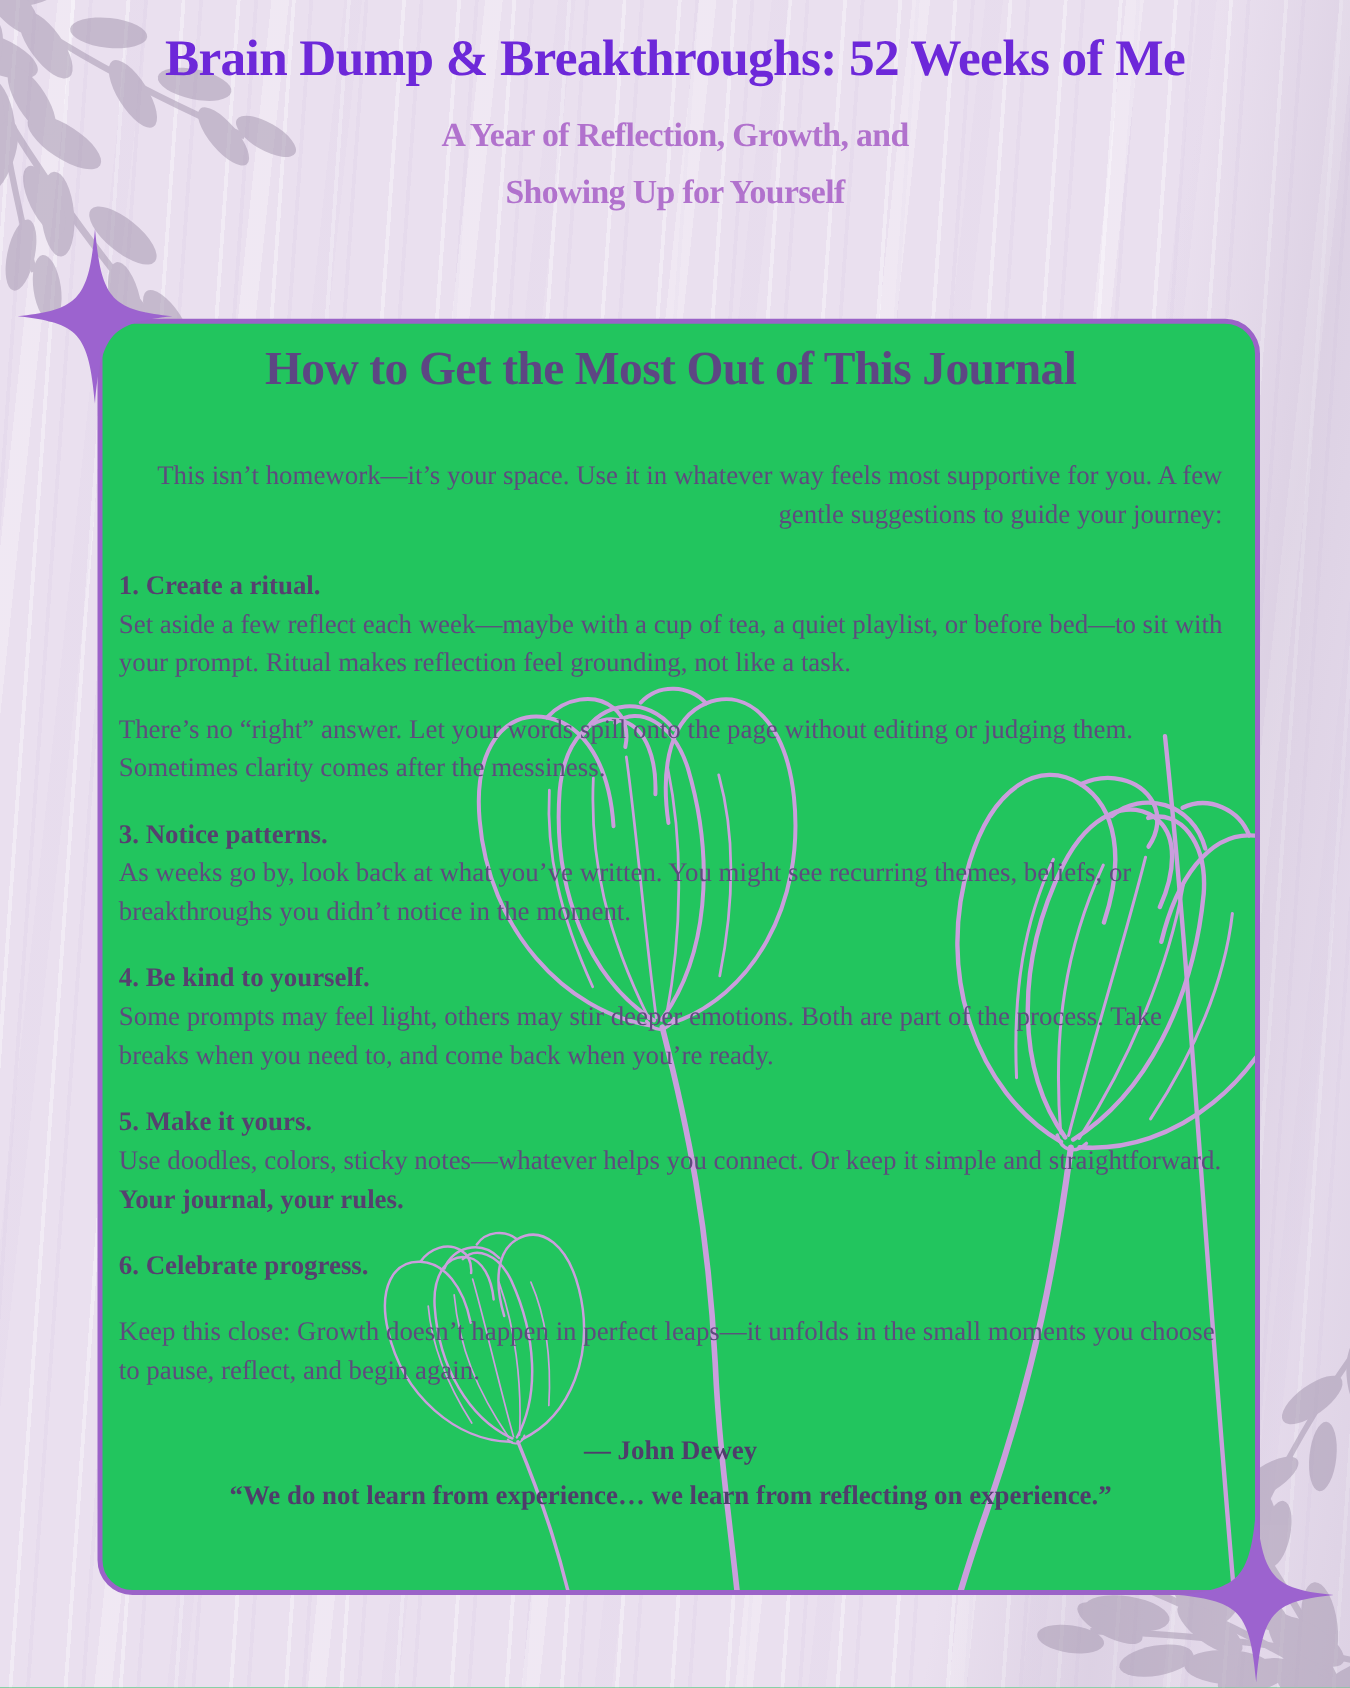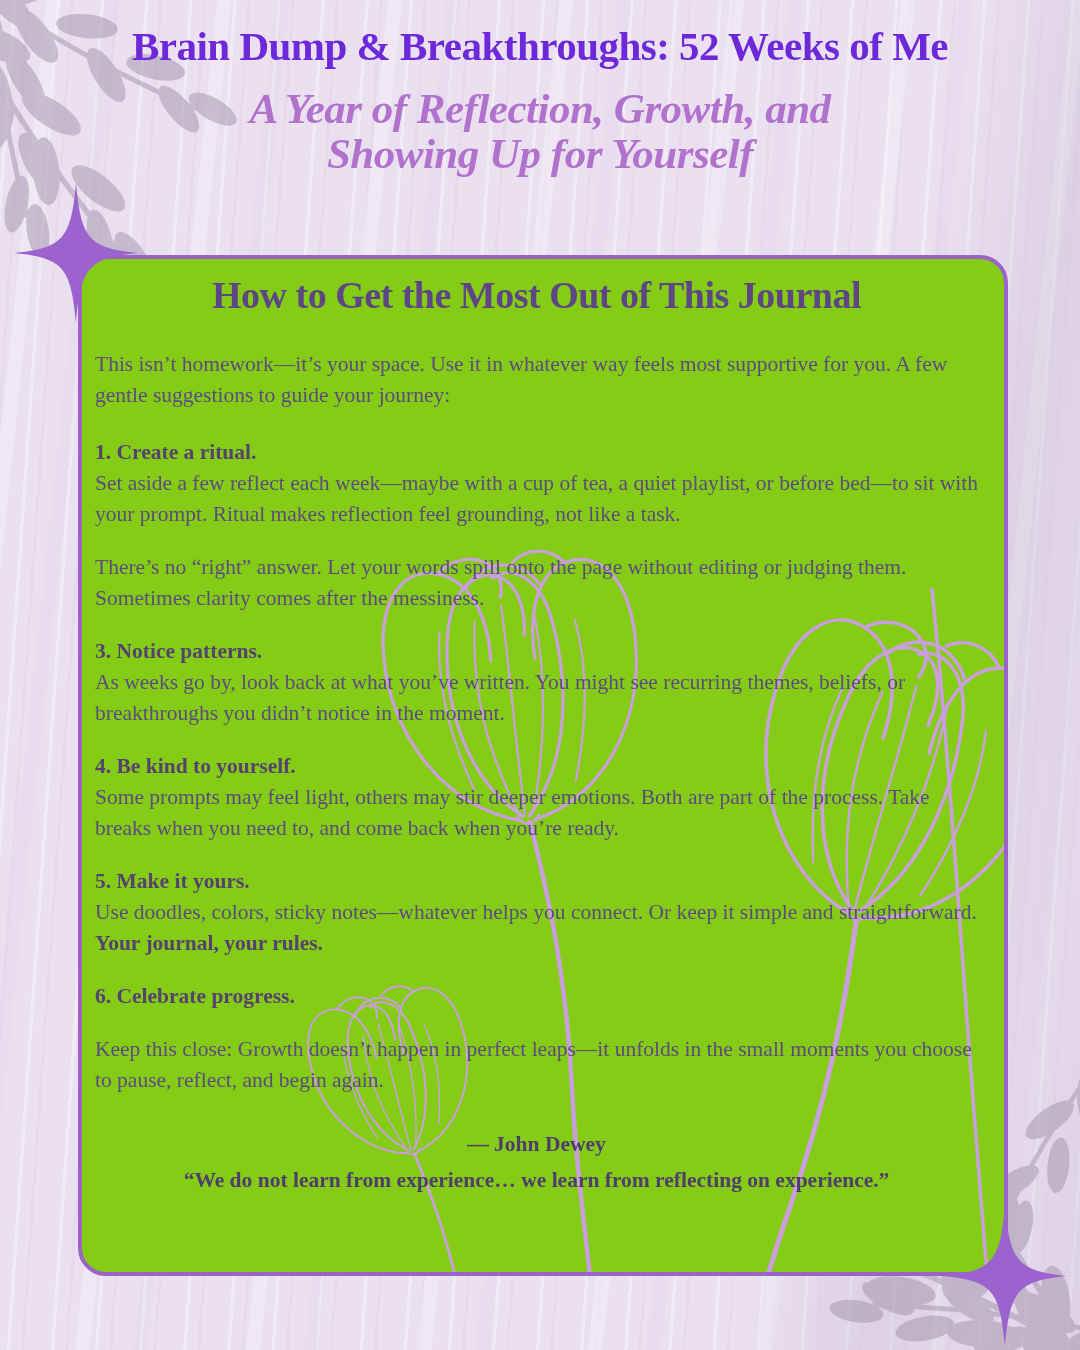--- a/index.html
+++ b/index.html
@@ -43,37 +43,37 @@
   
   .leaves { position:absolute; pointer-events:none; opacity:.5; }
   .leaves-tl { left:-40px; top:-30px; }
   .leaves-br { right:-50px; bottom:-40px; }
   
   .header { position:absolute; top:22px; left:0; width:100%; text-align:center; }
   .page-title {
     font-size:41px; font-weight:bold; color:#6d28d9; letter-spacing:-.5px;
   }
   .page-subtitle {
-    margin-top:16px; font-size:43px; font-weight:bold; color:#b172cd;
-    line-height:45px; letter-spacing:-.5px;font-style:italic;
+    margin-top:16px; font-size:27px; font-weight:bold; color:#b172cd;
+    line-height:45px; letter-spacing:-.5px;
   }
   
   .card {
     position:absolute; left:78px; top:255px; width:930px; height:1021px;
-    background:#84cc16; border:4px solid #9b63c8; border-radius:28px;
+    background:#22c55e; border:4px solid #9b63c8; border-radius:28px;
     overflow:hidden;
   }
   .flower-art { position:absolute; left:0; top:0; pointer-events:none; }
   .card-content { position:relative; padding:14px 26px 0 13px; }
   .card-heading {
     text-align:center; font-size:38px; font-weight:bold; color:#5d4683;
     letter-spacing:-.5px;
   }
   .body-text { font-size:21.5px; line-height:31px; color:#5e4b7e; }
-  .intro { margin-top:32px; margin-bottom:26px; }
+  .intro { margin-top:48px; margin-bottom:26px;text-align:right; }
   .section { margin-bottom:22px; }
   .sec-title, .inline-bold { font-weight:bold; color:#56416f; }
   .closing { margin-top:19px; }
   .quote-block {
     margin-top:30px; text-align:center; font-weight:bold; color:#4f3d6b;
     font-size:21.5px; line-height:36px;
   }
   
   .sparkle { position:absolute; pointer-events:none; }
   .sparkle-tl { left:1px; top:178px; }

